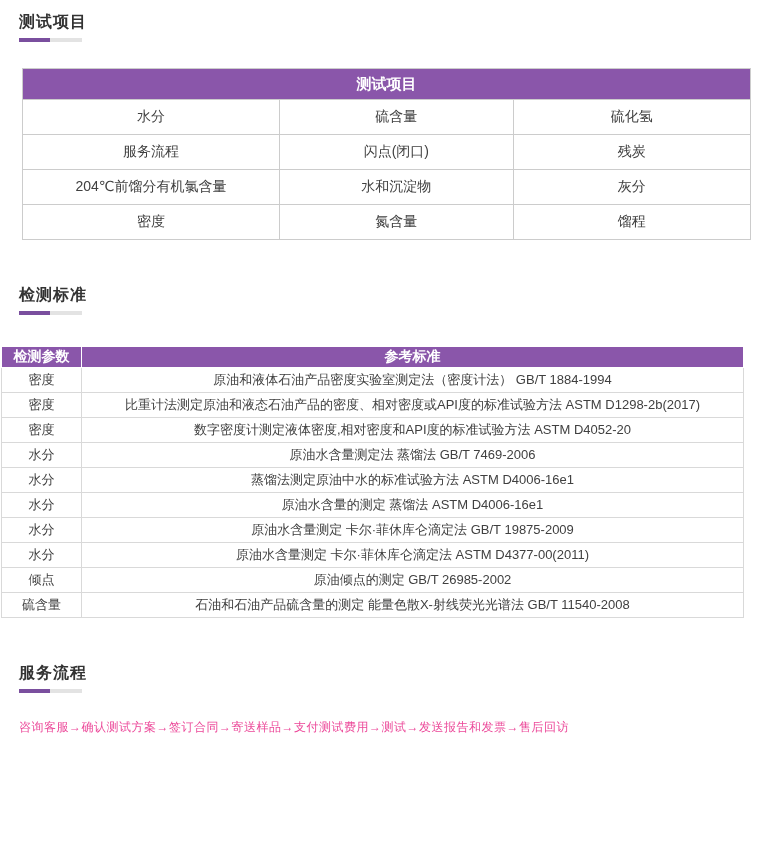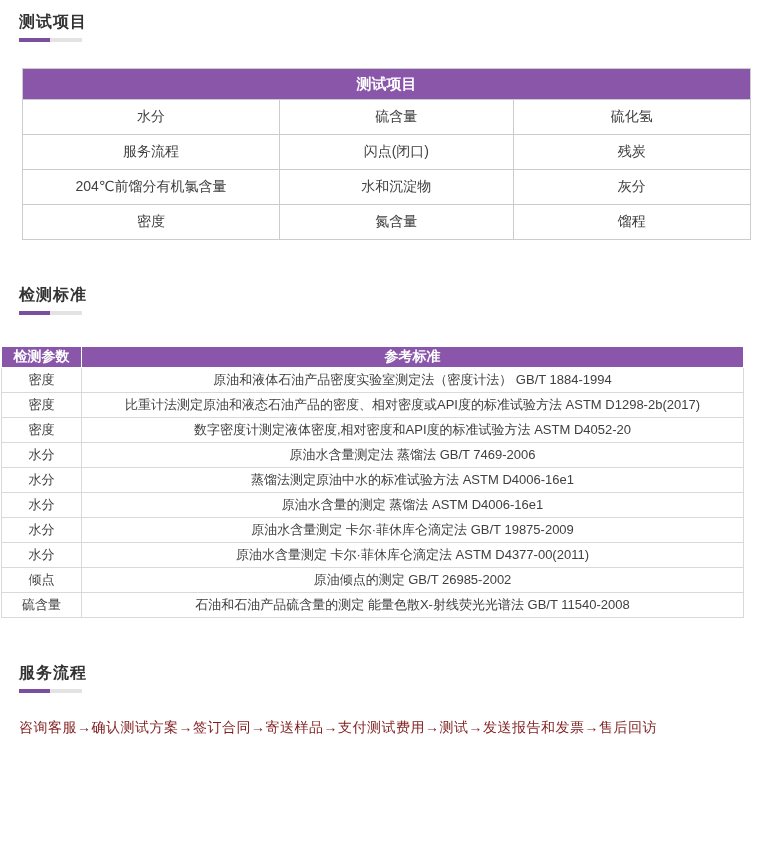--- a/index.html
+++ b/index.html
@@ -78,22 +78,22 @@
     height: 25px;
     padding: 0 4px;
     white-space: nowrap;
     overflow: hidden;
   }
   .std-table col.p { width: 80px; }
 
   
   .flow-text {
     margin: 26px 0 0 19px;
-    font-size: 14px;
-    color: #7f1d1d;
+    font-size: 12px;
+    color: #ec4899;
     letter-spacing: 0.5px;
   }
 
   .spacer-45 { height: 45px; }
   .bottom-pad { height: 40px; }
 </style>
 </head>
 <body>
 
 <div class="page">

